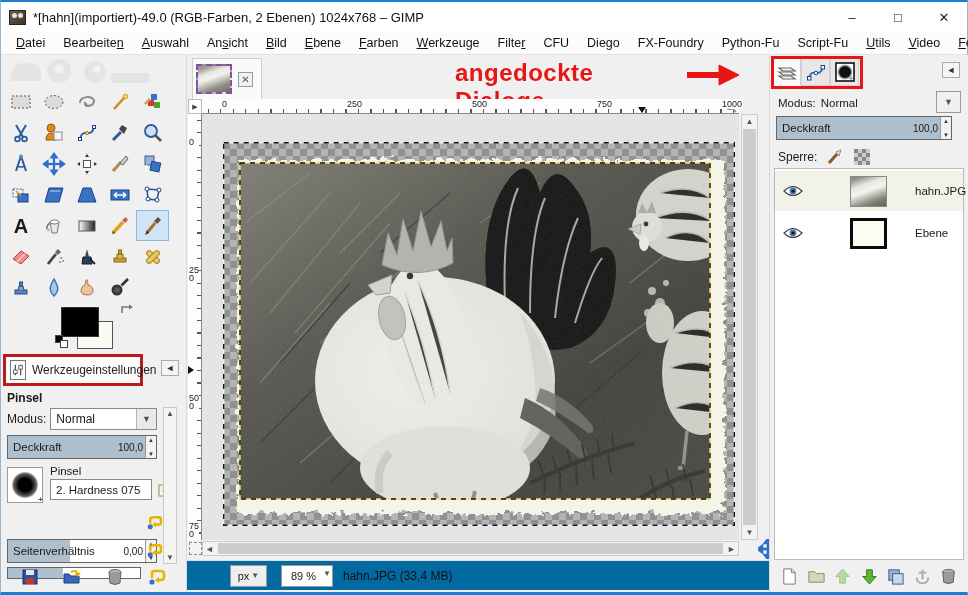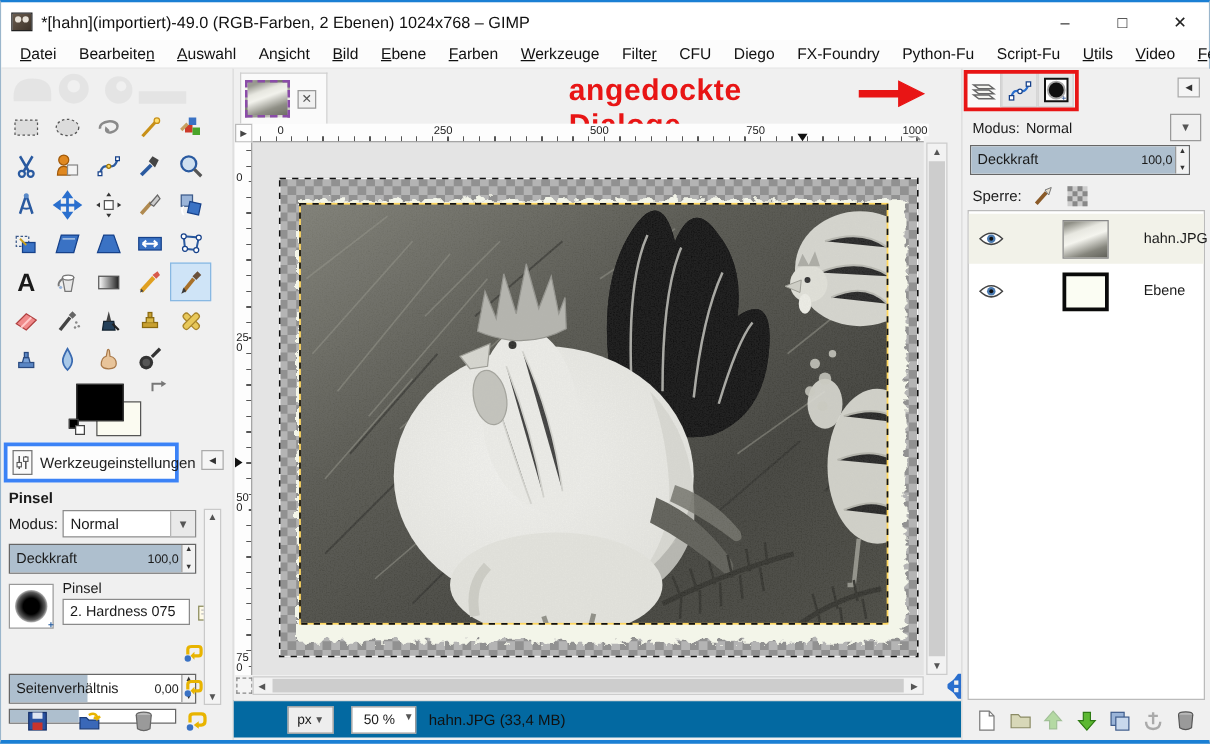--- a/index.html
+++ b/index.html
@@ -33,21 +33,21 @@
   .tool-cell svg { width:24px; height:24px; }
 
   #swatches { position:absolute; left:58px; top:250px; width:70px; height:52px; }
   #bg-swatch { position:absolute; left:18px; top:16px; width:36px; height:28px; background:#fbfbf1; border:1px solid #555; }
   #fg-swatch { position:absolute; left:2px; top:2px; width:38px; height:30px; background:#000; border:1px solid #333; }
   #swap-colors { position:absolute; right:-6px; top:-2px; width:16px; height:16px; }
   #default-colors { position:absolute; left:-4px; top:30px; width:14px; height:14px; }
   #default-colors .b{ position:absolute; left:0; top:0; width:8px; height:8px; background:#000; border:1px solid #444;}
   #default-colors .w{ position:absolute; left:5px; top:5px; width:8px; height:8px; background:#fff; border:1px solid #444;}
 
-  #tool-opt-header { position:absolute; left:2px; top:299px; width:140px; height:32px; border:3px solid #3b82f6; background:#fdfdfd; display:flex; align-items:center; gap:6px; padding-left:4px; }
+  #tool-opt-header { position:absolute; left:2px; top:299px; width:140px; height:32px; border:3px solid #b91c1c; background:#fdfdfd; display:flex; align-items:center; gap:6px; padding-left:4px; }
   #tool-opt-header .hdr-ic { width:20px; height:20px; border:1px solid #777; background:#fafafa; display:flex; align-items:center; justify-content:center; }
   #tool-opt-header span.lbl { font-size:12px; color:#222; }
   #tool-opt-collapse { position:absolute; left:160px; top:305px; width:18px; height:16px; border:1px solid #aaa; background:#f5f5f5; font-size:9px; display:flex; align-items:center; justify-content:center; color:#333;}
 
   #tool-options { position:absolute; left:0px; top:334px; width:185px; bottom:28px; }
   #to-tool-name { position:absolute; left:6px; top:2px; font-weight:bold; font-size:12px; }
   .mode-row { position:absolute; left:6px; top:18px; width:150px; height:23px; display:flex; align-items:center; }
   .mode-row .mlabel { margin-right:4px; }
   .mode-select { flex:1; height:22px; border:1px solid #8a8a8a; background:#fff; display:flex; align-items:center; padding-left:5px; position:relative; }
   .mode-select .chev { position:absolute; right:0; top:0; width:20px; height:100%; background:#e9e9e9; border-left:1px solid #b5b5b5; display:flex;align-items:center;justify-content:center; color:#555; font-size:9px;}
@@ -757,21 +757,21 @@
           <path d="M20,10 L16,7 L16,13 Z"></path>
       </g>
     </svg>
 
     <div id="statusbar">
       <div id="unit-combo">
         <span>px</span>
         <span class="chev">▼</span>
       </div>
       <div id="zoom-combo">
-        <span class="zv">50 %</span>
+        <span class="zv">89 %</span>
         <span class="chev">▼</span>
       </div>
       <div id="status-text">hahn.JPG (33,4 MB)</div>
     </div>
   </div>
 
   <div id="right-col">
     <div id="dock-tabs">
       <div class="dock-tab active">
         <svg viewBox="0 0 22 22">

